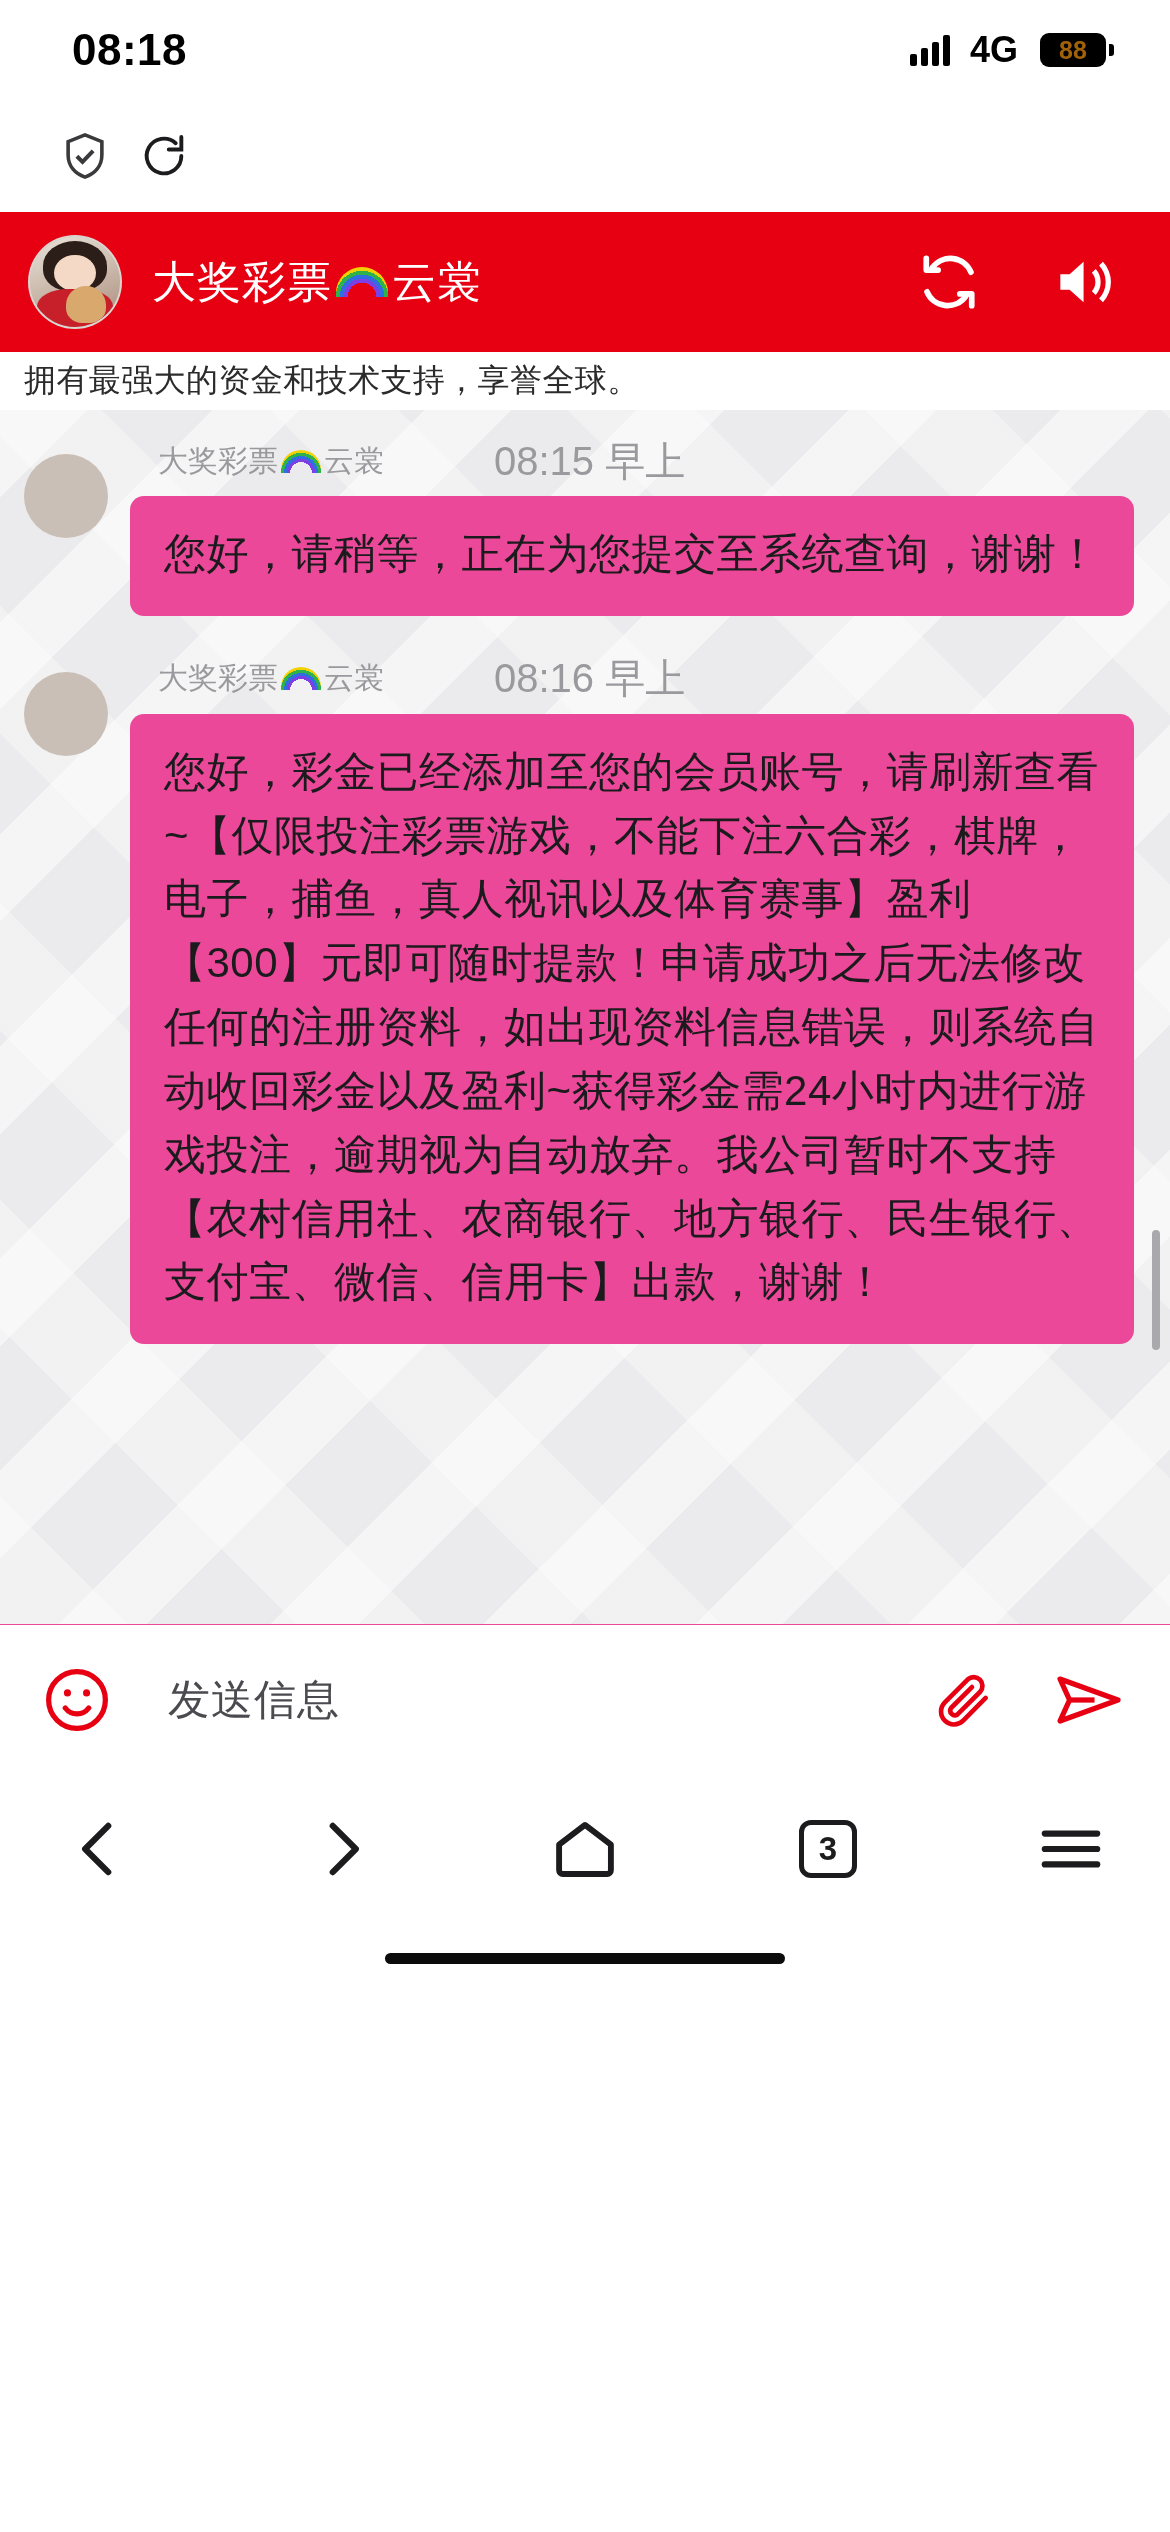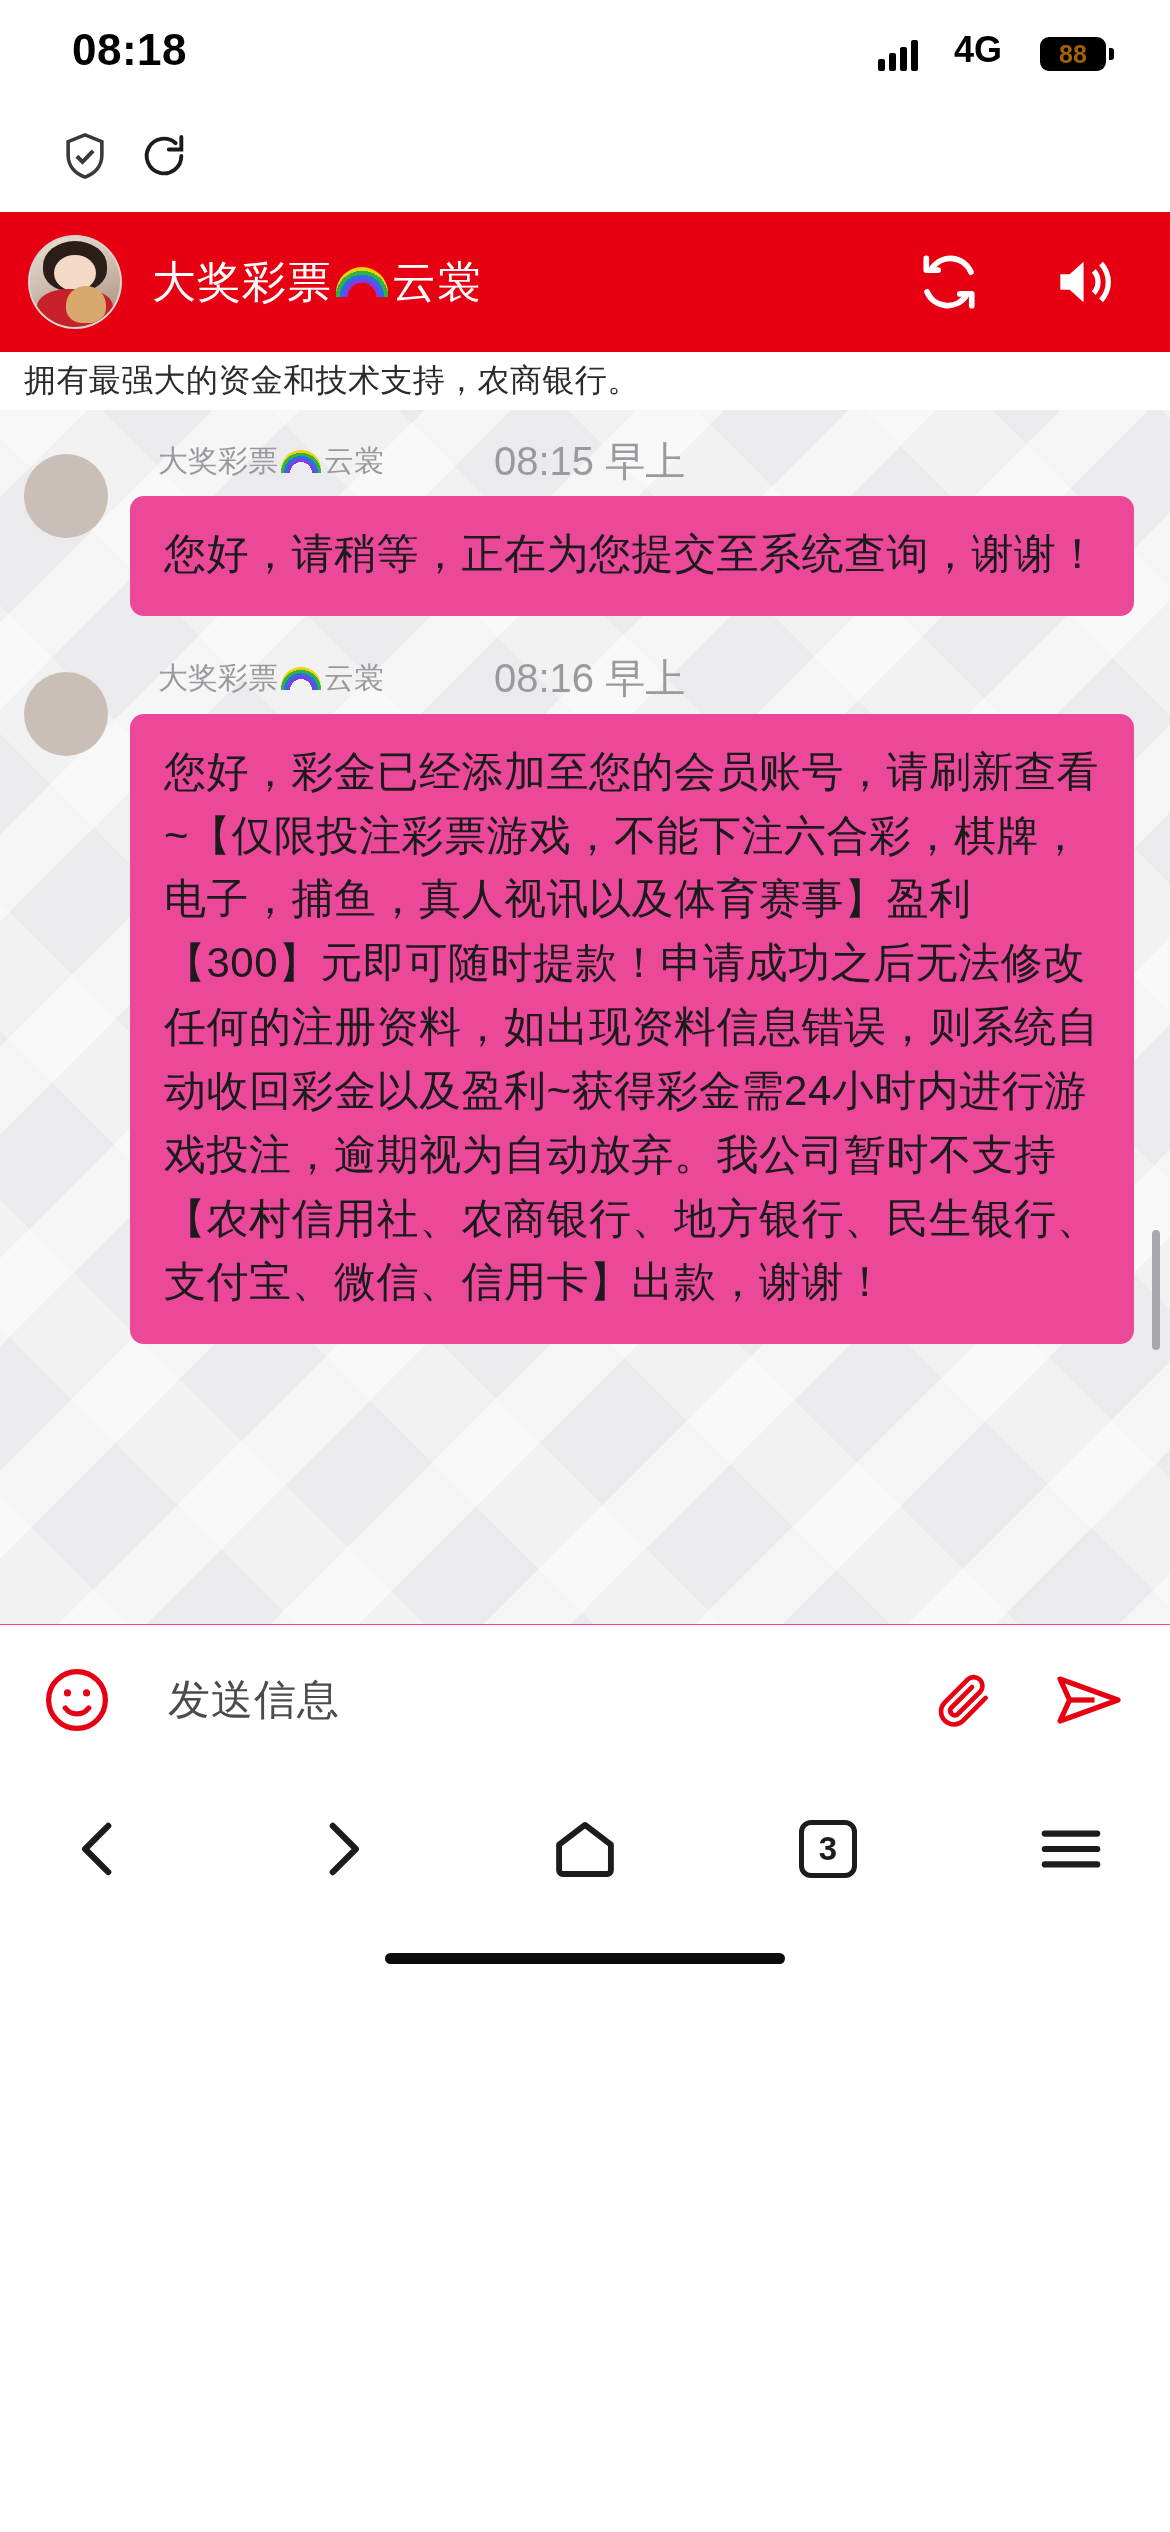--- a/index.html
+++ b/index.html
@@ -30,22 +30,22 @@
     background: #ffffff;
   }
   .status-time {
     font-size: 44px;
     font-weight: 600;
     letter-spacing: 0.5px;
     color: #000;
   }
   .status-right {
     display: flex;
-    align-items: flex-end;
-    gap: 30px;
+    align-items: center;
+    gap: 14px;
   }
   .signal {
     display: flex;
     align-items: flex-end;
     gap: 4px;
     height: 32px;
   }
   .signal i {
     display: block;
     width: 7px;
@@ -407,21 +407,21 @@
       </svg>
       <svg class="hdr-icon" viewBox="0 0 24 24" fill="currentColor">
         <path d="M4 9h3.6L13 4.2v15.6L7.6 15H4z"></path>
         <path d="M16.2 8.4a5.4 5.4 0 0 1 0 7.2l1.5 1.4a7.5 7.5 0 0 0 0-10z"></path>
         <path d="M19 5.6a9.3 9.3 0 0 1 0 12.8l1.5 1.4a11.4 11.4 0 0 0 0-15.6z"></path>
       </svg>
     </div>
   </div>
 
   <div class="notice">
-    <span>拥有最强大的资金和技术支持，农商银行。</span>
+    <span>拥有最强大的资金和技术支持，享誉全球。</span>
   </div>
 
   <div class="chat">
     <div class="chat-bg"></div>
     <div class="chat-inner">
 
       <div class="msg">
         <div class="msg-avatar">
           <div class="bg"></div>
             <div class="hair"></div>

